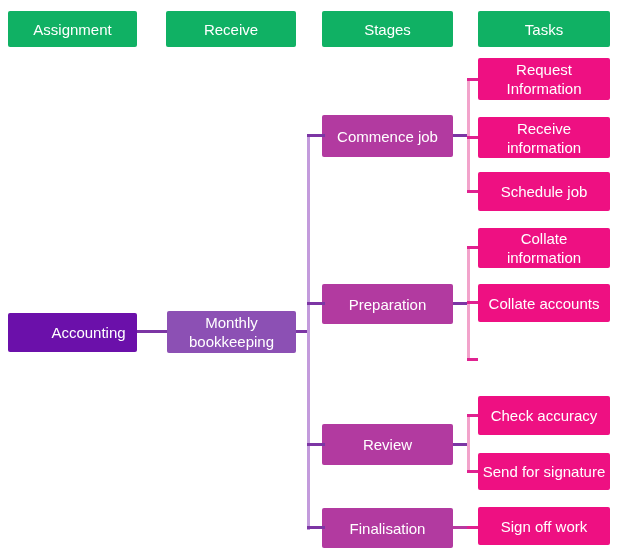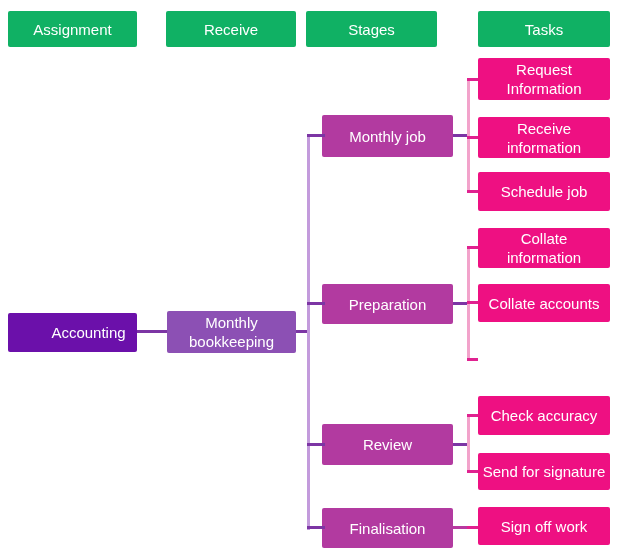--- a/index.html
+++ b/index.html
@@ -27,29 +27,29 @@
   .pink-dark{background:var(--connector-pink-dark);}
   .magenta{background:var(--connector-magenta);}
 </style>
 </head>
 <body>
 
 <div class="canvas">
 
   <div class="box header" style="left:8px;top:11px;width:129px;height:36px">Assignment</div>
   <div class="box header" style="left:166px;top:11px;width:130px;height:36px">Receive</div>
-  <div class="box header" style="left:306px;top:11px;width:131px;height:36px">Stages</div>
+  <div class="box header" style="left:322px;top:11px;width:131px;height:36px">Stages</div>
   <div class="box header" style="left:478px;top:11px;width:132px;height:36px">Tasks</div>
 
   <div class="box assignment-node" style="left:8px;top:313px;width:129px;height:39px">Accounting</div>
 
   <div class="box schedule-node" style="left:167px;top:311px;width:129px;height:42px">Monthly
 bookkeeping</div>
 
-  <div class="box stage-node" style="left:322px;top:115px;width:131px;height:42px">Monthly job</div>
+  <div class="box stage-node" style="left:322px;top:115px;width:131px;height:42px">Commence job</div>
   <div class="box stage-node" style="left:322px;top:284px;width:131px;height:40px">Preparation</div>
   <div class="box stage-node" style="left:322px;top:424px;width:131px;height:41px">Review</div>
   <div class="box stage-node" style="left:322px;top:508px;width:131px;height:40px">Finalisation</div>
 
   <div class="box task-node" style="left:478px;top:58px;width:132px;height:42px">Request
 Information</div>
   <div class="box task-node" style="left:478px;top:117px;width:132px;height:41px">Receive
 information</div>
   <div class="box task-node" style="left:478px;top:172px;width:132px;height:39px">Schedule job</div>
   <div class="box task-node" style="left:478px;top:228px;width:132px;height:40px">Collate

